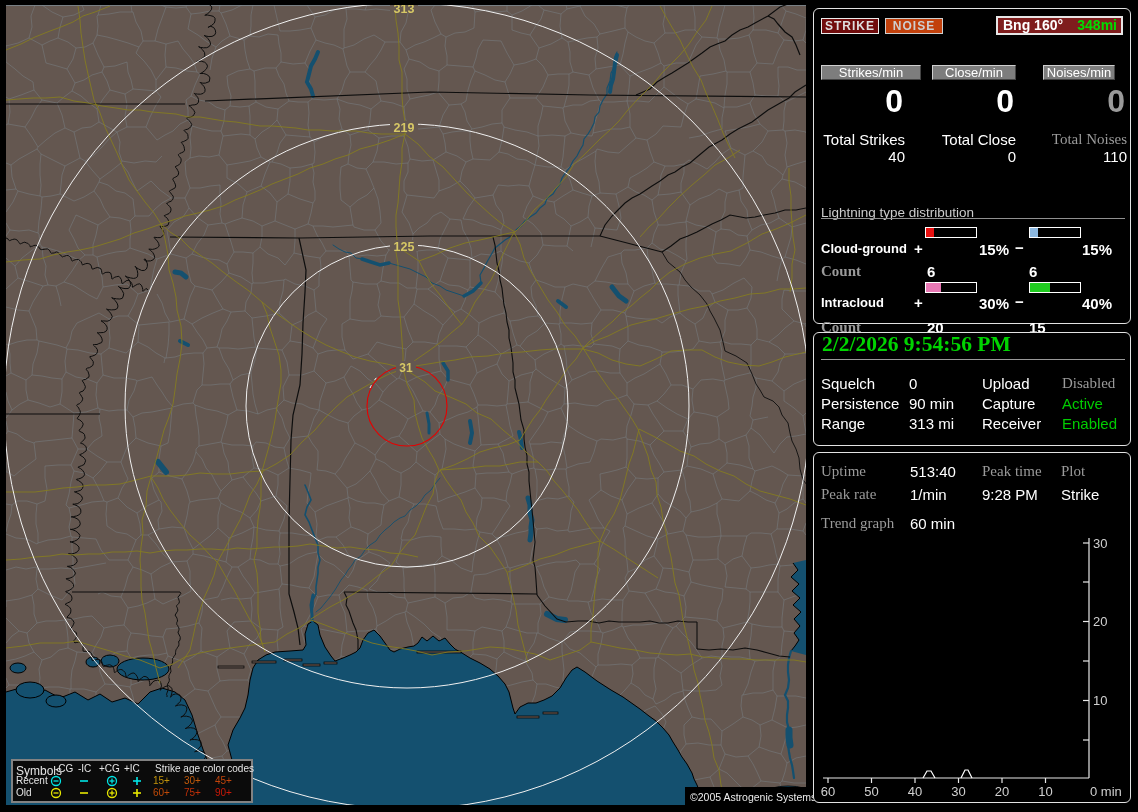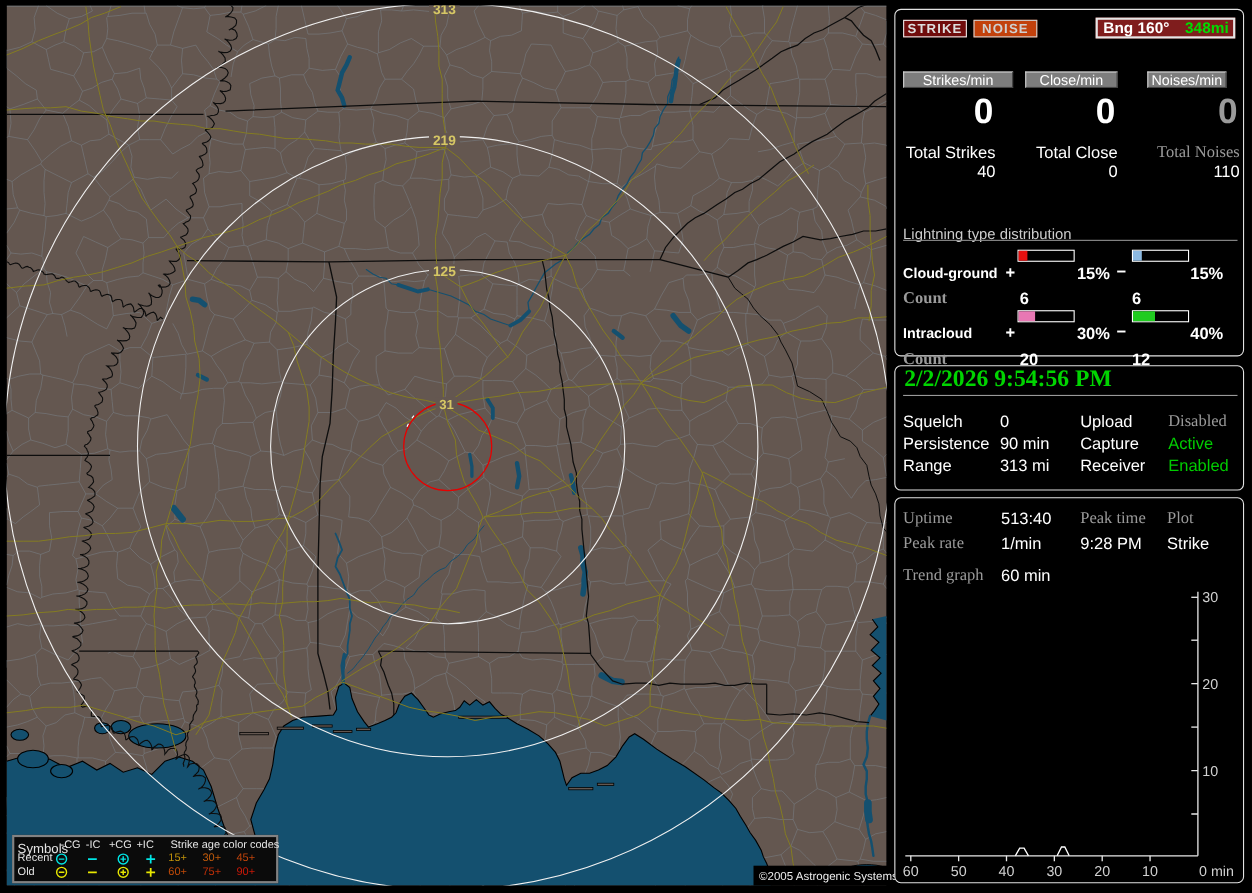--- a/index.html
+++ b/index.html
@@ -204,21 +204,21 @@
       <div style="width:30%;background:#e878b4"></div>
     </div>
 <div class="t14 bold" style="left:165px;top:270px">30%</div>
 <div class="t14 bold" style="left:201px;top:268px">−</div>
 <div class="bar" style="left:215px;top:273px">
       <div style="width:40%;background:#20cc20"></div>
     </div>
 <div class="t14 bold" style="left:268px;top:270px">40%</div>
 <div class="t14 bold gray" style="left:7px;top:294px">Count</div>
 <div class="t14 bold" style="left:113px;top:294px">20</div>
-<div class="t14 bold" style="left:215px;top:294px">12</div>
+<div class="t14 bold" style="left:215px;top:294px">15</div>
 </div>
 
 <div class="panel" style="top:332px;height:114px">
 <div style="position:absolute;left:8px;top:-1px;font-family:'Liberation Serif',serif;font-size:21.5px;font-weight:bold;color:#00d400">2/2/2026 9:54:56 PM</div>
 <div style="position:absolute;left:7px;top:26px;width:304px;border-bottom:1px solid #999"></div>
 <div class="t14" style="left:7px;top:42px">Squelch</div>
     <div class="t14" style="left:95px;top:42px">0</div>
 <div class="t14" style="left:168px;top:42px">Upload</div>
     <div class="t14 gray" style="left:248px;top:42px">Disabled</div>
 <div class="t14" style="left:7px;top:62px">Persistence</div>

